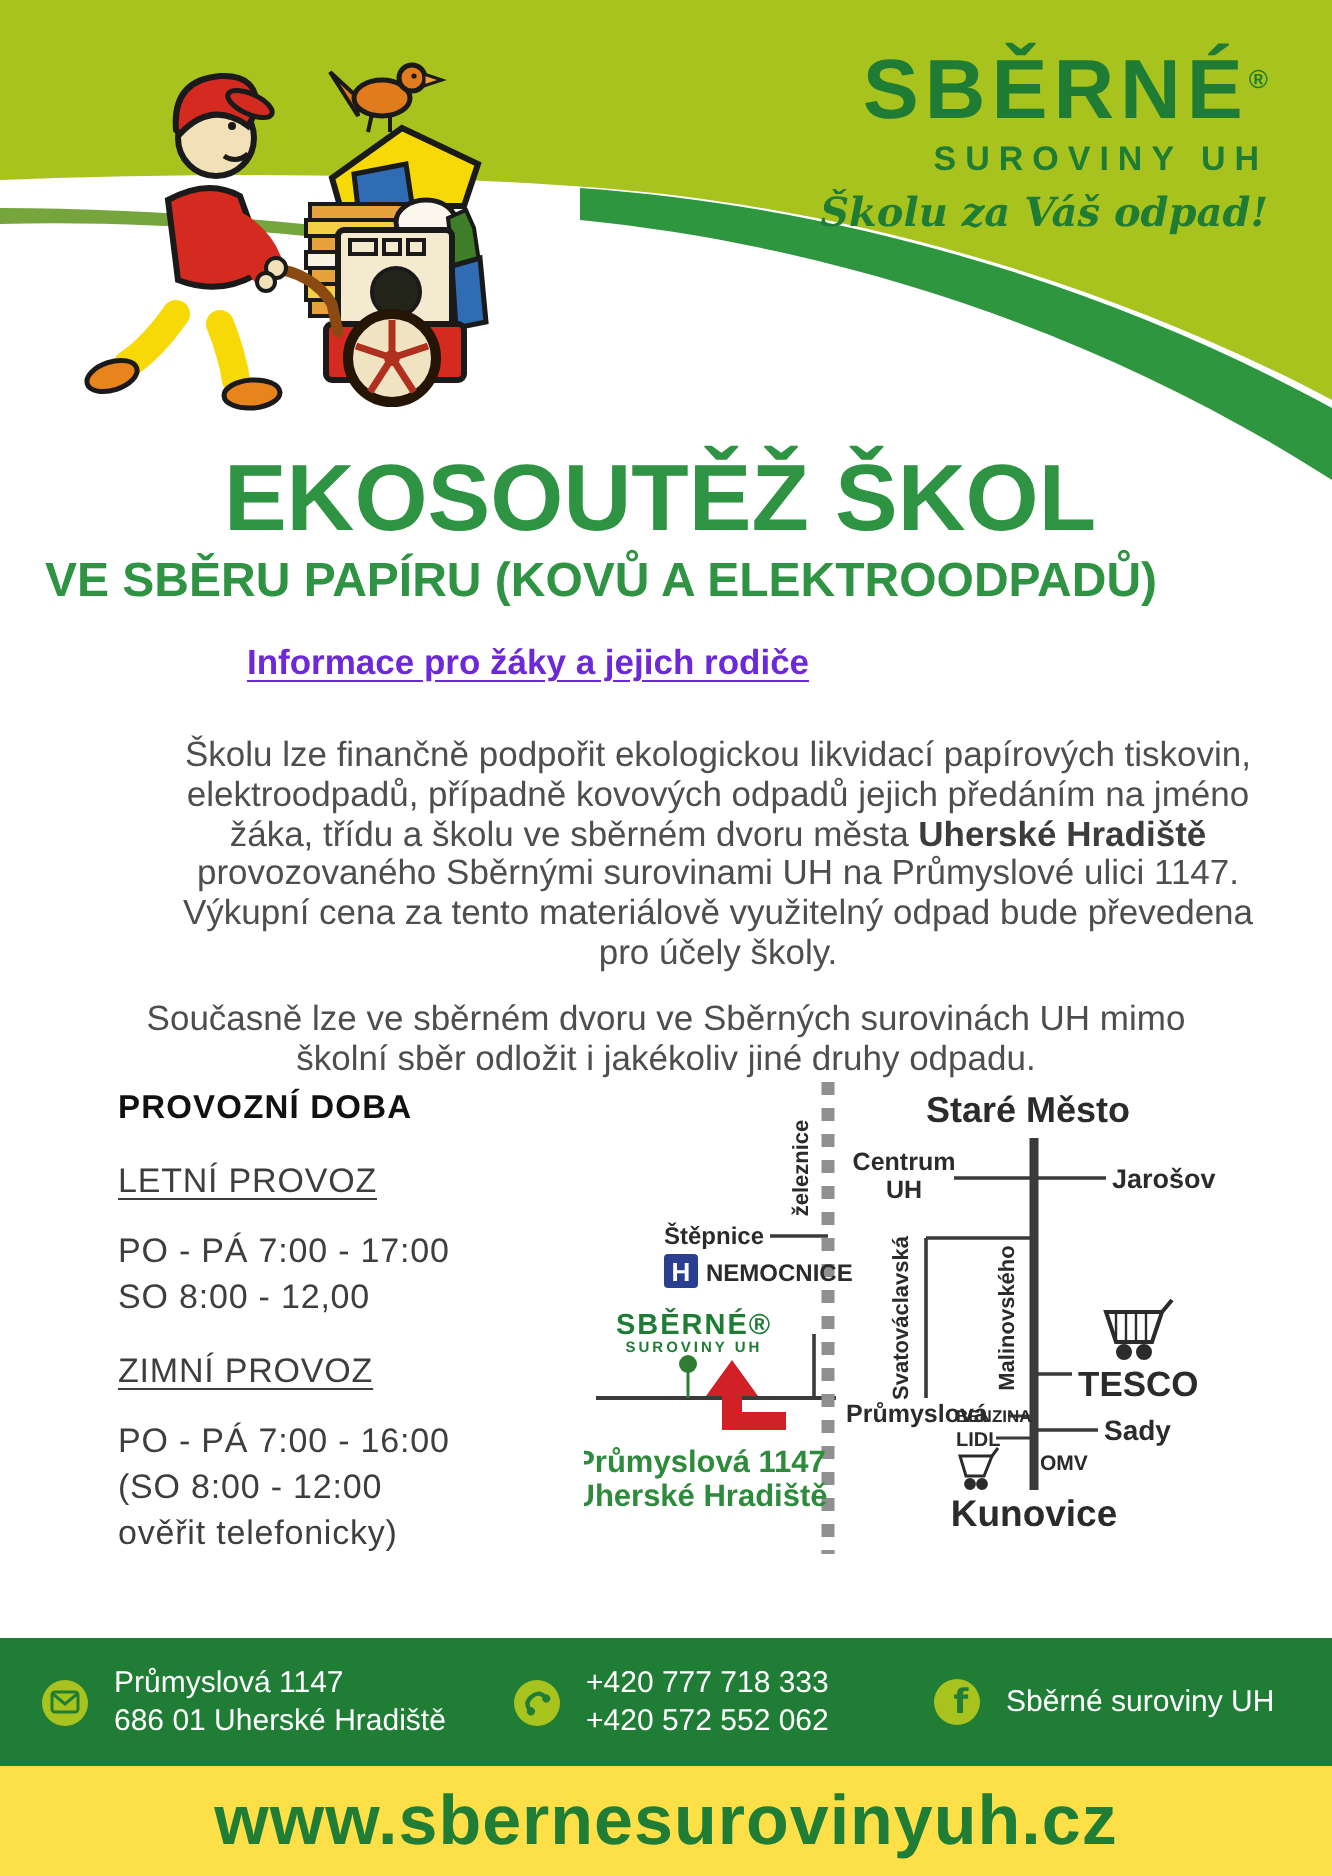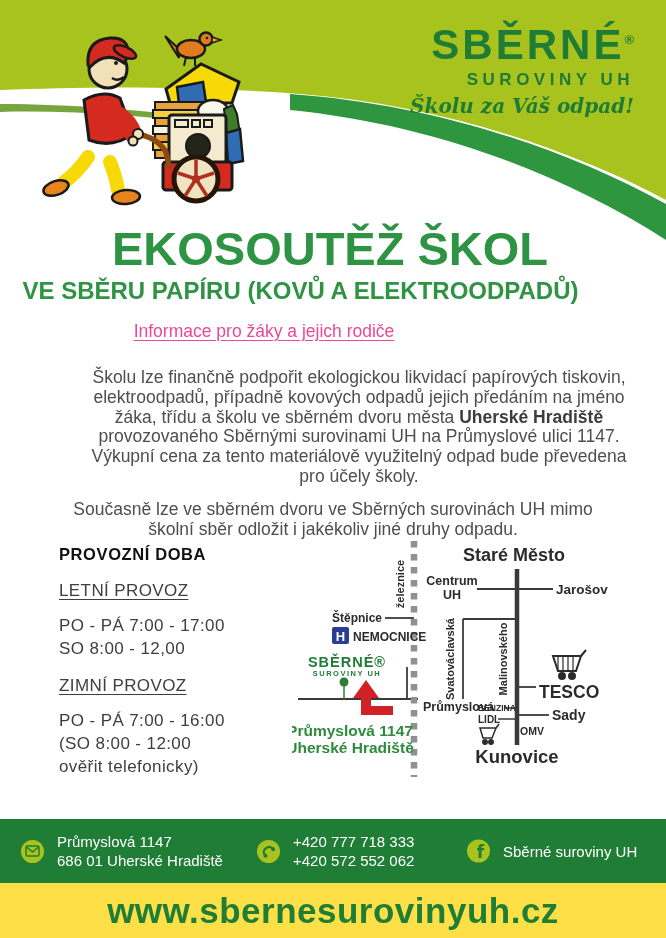--- a/index.html
+++ b/index.html
@@ -12,21 +12,21 @@
   
   .logo{top:24px;right:32px;text-align:right;color:#1e7c35;line-height:1;}
   .logo-main{font-size:42px;font-weight:bold;letter-spacing:3px;white-space:nowrap;}
   .logo-reg{font-size:13px;vertical-align:super;letter-spacing:0;}
   .logo-sub{font-size:17px;font-weight:bold;letter-spacing:4.5px;margin-top:5px;white-space:nowrap;}
   .logo-tagline{font-family:"DejaVu Serif",serif;font-style:italic;font-size:20px;font-weight:bold;margin-top:8px;white-space:nowrap;}
 
   
   .title{top:221px;left:0;width:660px;text-align:center;font-size:47px;font-weight:bold;color:#2e9342;letter-spacing:0;}
   .subtitle{top:277px;left:0;width:601px;text-align:center;font-size:24px;font-weight:bold;color:#2e9342;}
-  .info-heading{top:321px;left:0;width:528px;text-align:center;font-size:17.5px;font-weight:normal;color:#ec4899;}
+  .info-heading{top:321px;left:0;width:528px;text-align:center;font-size:17.5px;font-weight:bold;color:#6d28d9;}
   .info-heading span{text-decoration:underline;text-underline-offset:3px;}
 
   
   .para{left:0;width:666px;text-align:center;font-size:17.5px;line-height:19.8px;color:#4e4e4e;white-space:pre-line;}
   .para b{color:#3c3c3c;}
   .para1{top:368px;padding-left:26px;}
   .para2{top:500px;}
 
   
   .hours{left:59px;top:545px;color:#3e3e3e;font-size:17px;letter-spacing:0.4px;}

